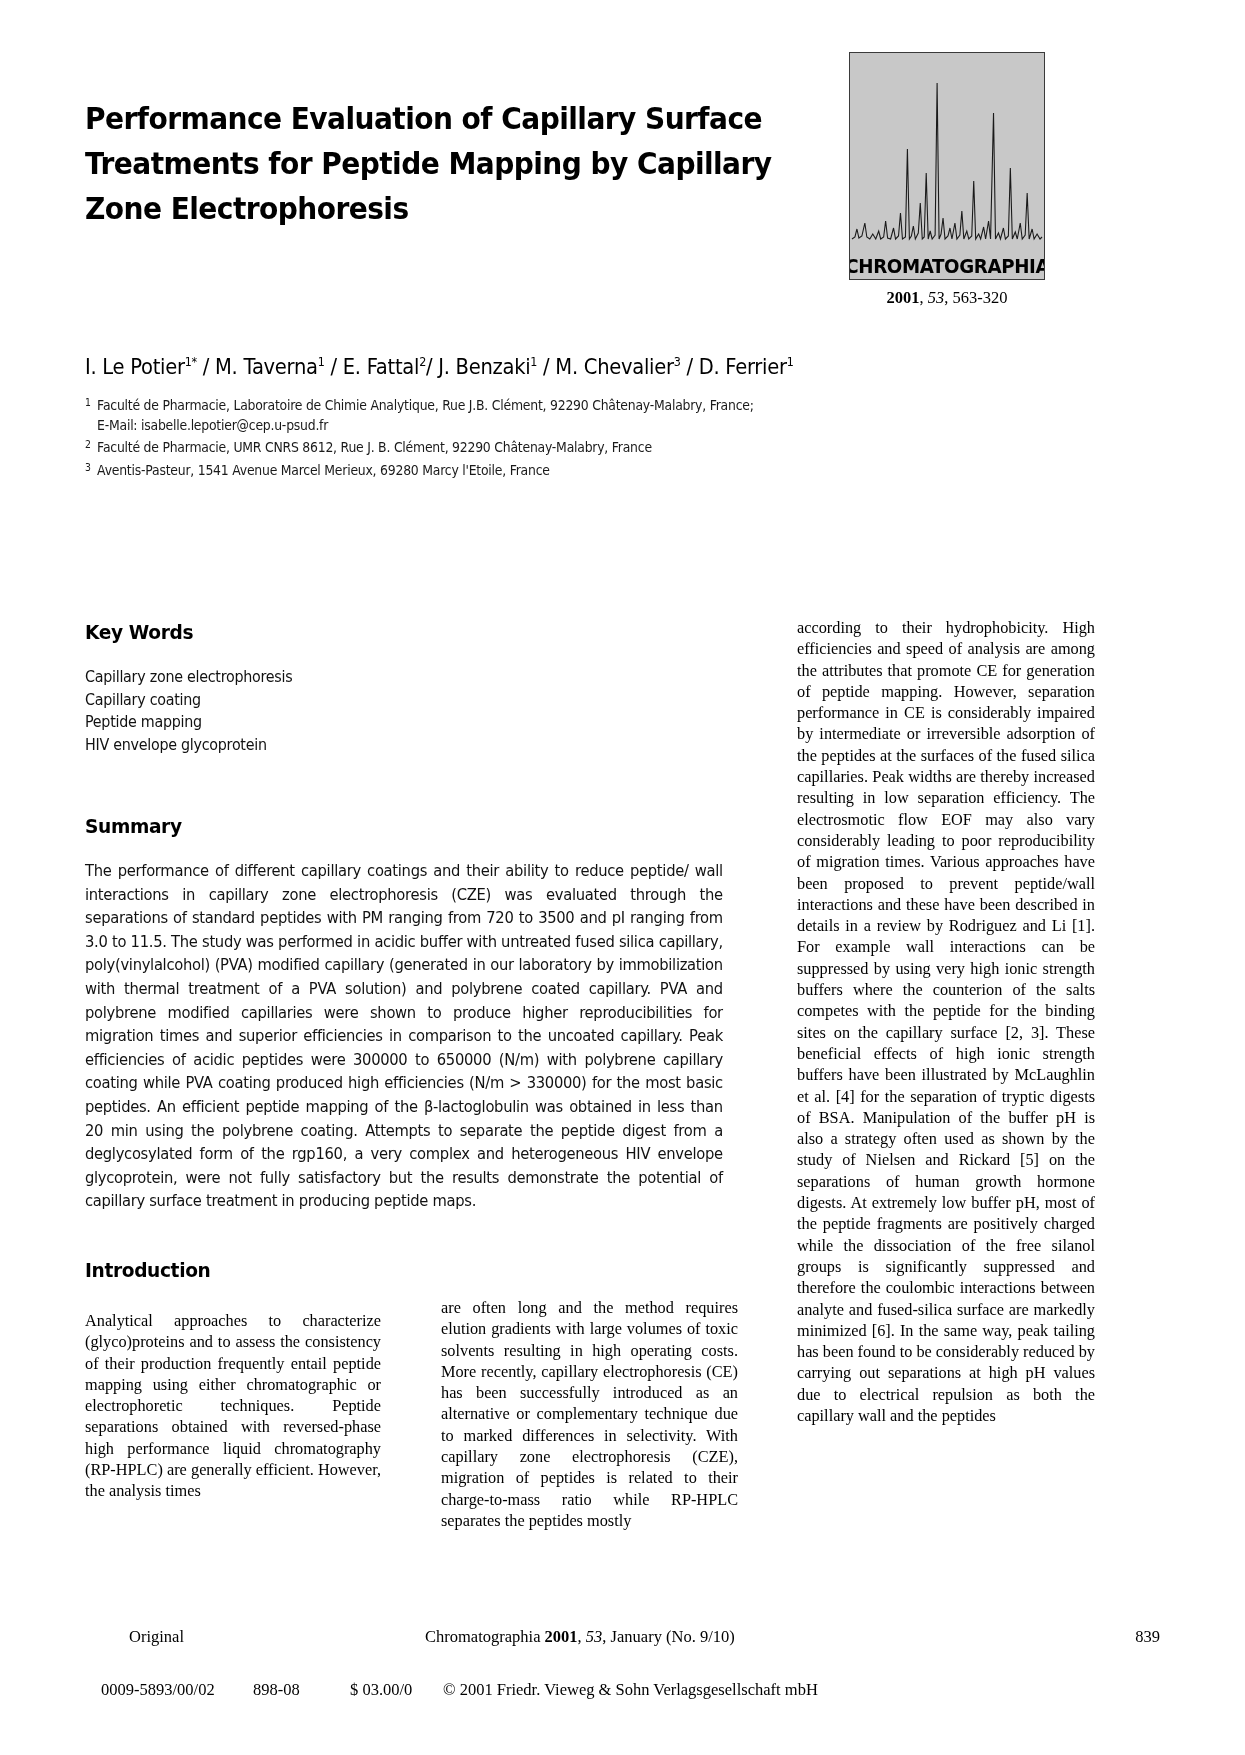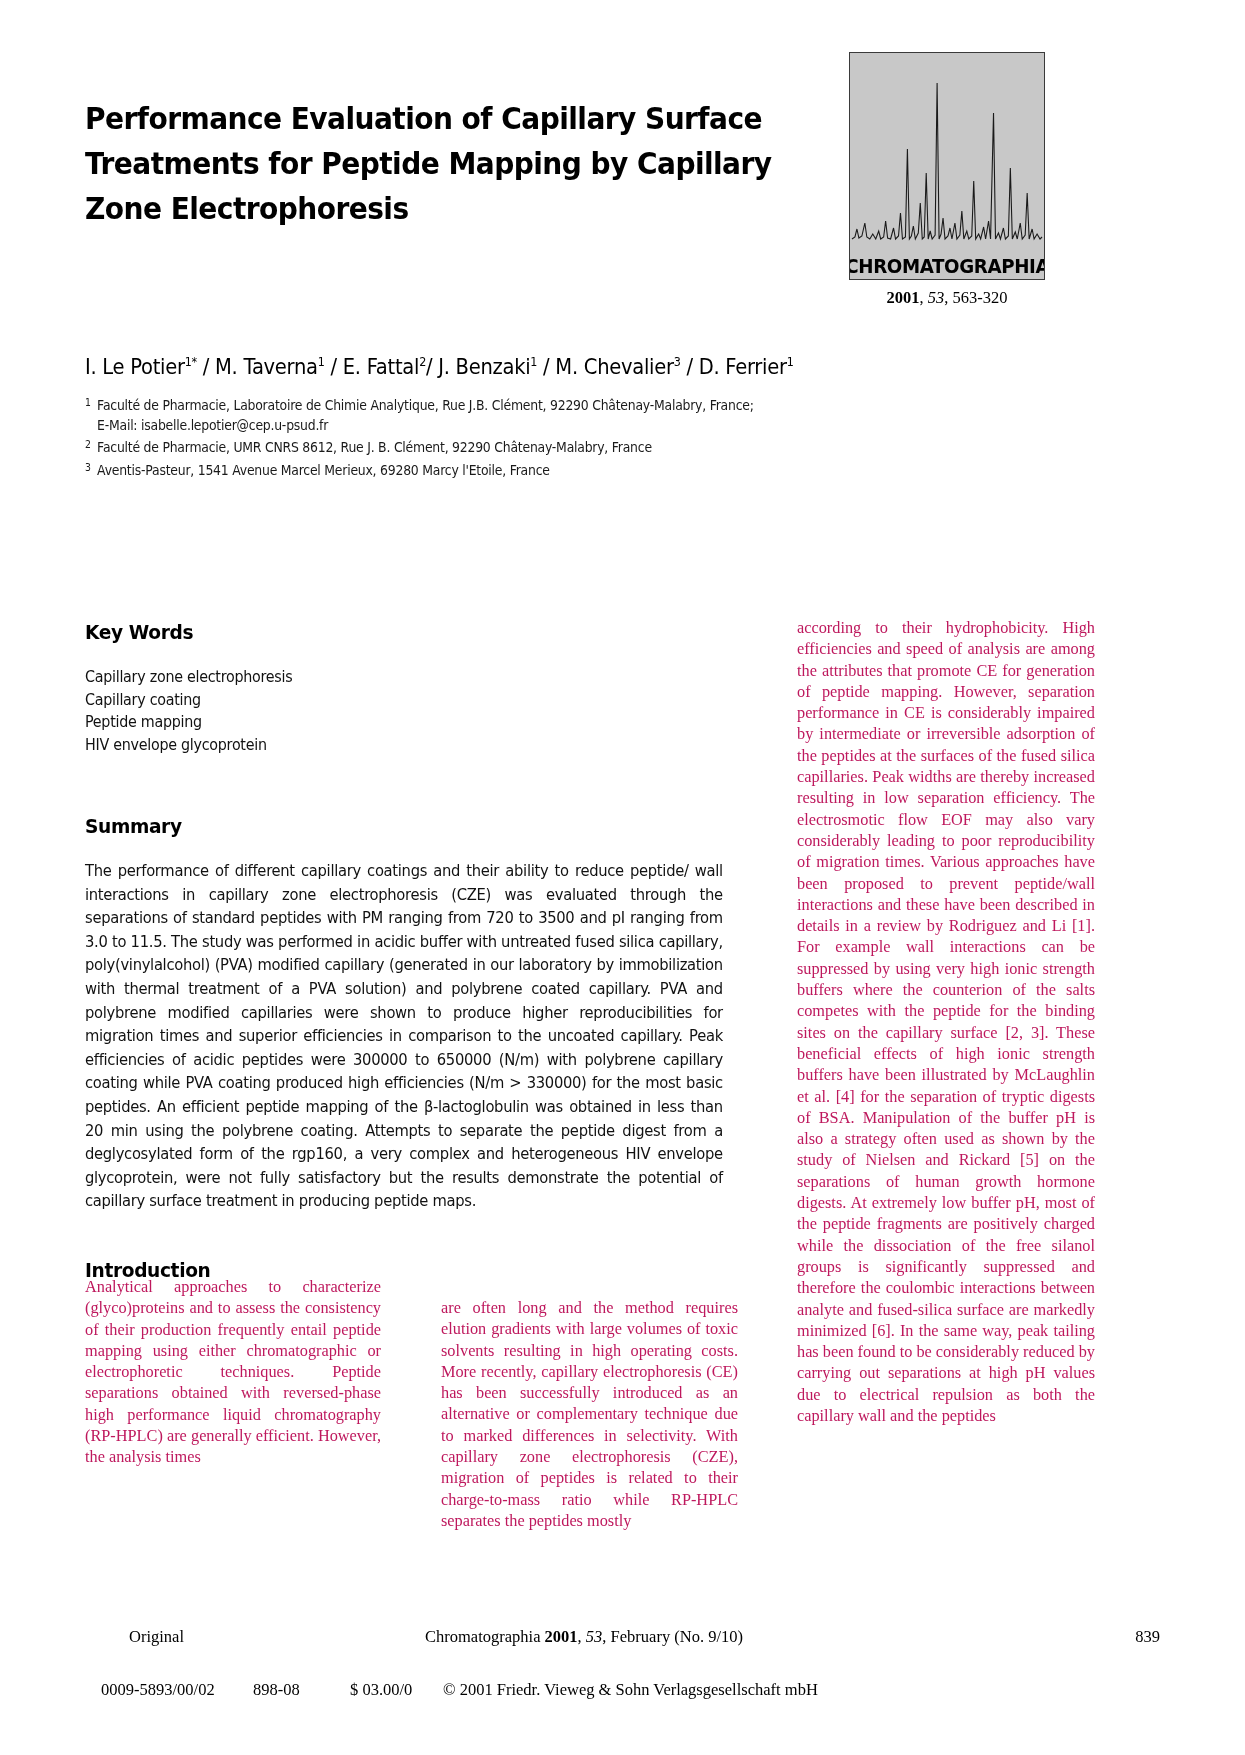--- a/index.html
+++ b/index.html
@@ -176,24 +176,24 @@
     transform-origin: left top;
   }
 
   
   .body-col {
     position: absolute;
     font-family: "Liberation Serif", serif;
     font-size: 16.3px;
     line-height: 21.3px;
     text-align: justify;
-    color: #be185d;
+    color: #000000;
   }
   .body-col p { margin: 0; }
-  .col-a { left: 85px;  top: 1276px; width: 296px; }
+  .col-a { left: 85px;  top: 1310px; width: 296px; }
   .col-b { left: 441px; top: 1297px; width: 297px; }
   .col-c { left: 797px; top: 617px;  width: 298px; }
 
   
   .footer {
     position: absolute;
     left: 85px;
     top: 1627px;
     width: 1075px;
     font-family: "Liberation Serif", serif;
@@ -281,21 +281,21 @@
   <div class="body-col col-b">
     <p>are often long and the method requires elution gradients with large volumes of toxic solvents resulting in high operating costs. More recently, capillary electrophoresis (CE) has been successfully introduced as an alternative or complementary technique due to marked differences in selectivity. With capillary zone electrophoresis (CZE), migration of peptides is related to their charge-to-mass ratio while RP-HPLC separates the peptides mostly</p>
   </div>
   <div class="body-col col-c">
     <p>according to their hydrophobicity. High efficiencies and speed of analysis are among the attributes that promote CE for generation of peptide mapping. However, separation performance in CE is considerably impaired by intermediate or irreversible adsorption of the peptides at the surfaces of the fused silica capillaries. Peak widths are thereby increased resulting in low separation efficiency. The electrosmotic flow EOF may also vary considerably leading to poor reproducibility of migration times. Various approaches have been proposed to prevent peptide/wall interactions and these have been described in details in a review by Rodriguez and Li [1]. For example wall interactions can be suppressed by using very high ionic strength buffers where the counterion of the salts competes with the peptide for the binding sites on the capillary surface [2, 3]. These beneficial effects of high ionic strength buffers have been illustrated by McLaughlin et al. [4] for the separation of tryptic digests of BSA. Manipulation of the buffer pH is also a strategy often used as shown by the study of Nielsen and Rickard [5] on the separations of human growth hormone digests. At extremely low buffer pH, most of the peptide fragments are positively charged while the dissociation of the free silanol groups is significantly suppressed and therefore the coulombic interactions between analyte and fused-silica surface are markedly minimized [6]. In the same way, peak tailing has been found to be considerably reduced by carrying out separations at high pH values due to electrical repulsion as both the capillary wall and the peptides</p>
   </div>
 
   <div class="footer">
     <div class="footer-row">
       <span class="f-left">Original</span>
-      <span class="f-center"><span>Chromatographia </span><b>2001</b><span>, </span><i>53</i><span>, February (No. 9/10)</span></span>
+      <span class="f-center"><span>Chromatographia </span><b>2001</b><span>, </span><i>53</i><span>, January (No. 9/10)</span></span>
       <span class="f-right">839</span>
     </div>
     <div class="footer-row footer-row2">
       <span class="f-p1">0009-5893/00/02</span>
       <span class="f-p2">898-08</span>
       <span class="f-p3">$ 03.00/0</span>
       <span class="f-p4">© 2001 Friedr. Vieweg &amp; Sohn Verlagsgesellschaft mbH</span>
     </div>
   </div>
 

